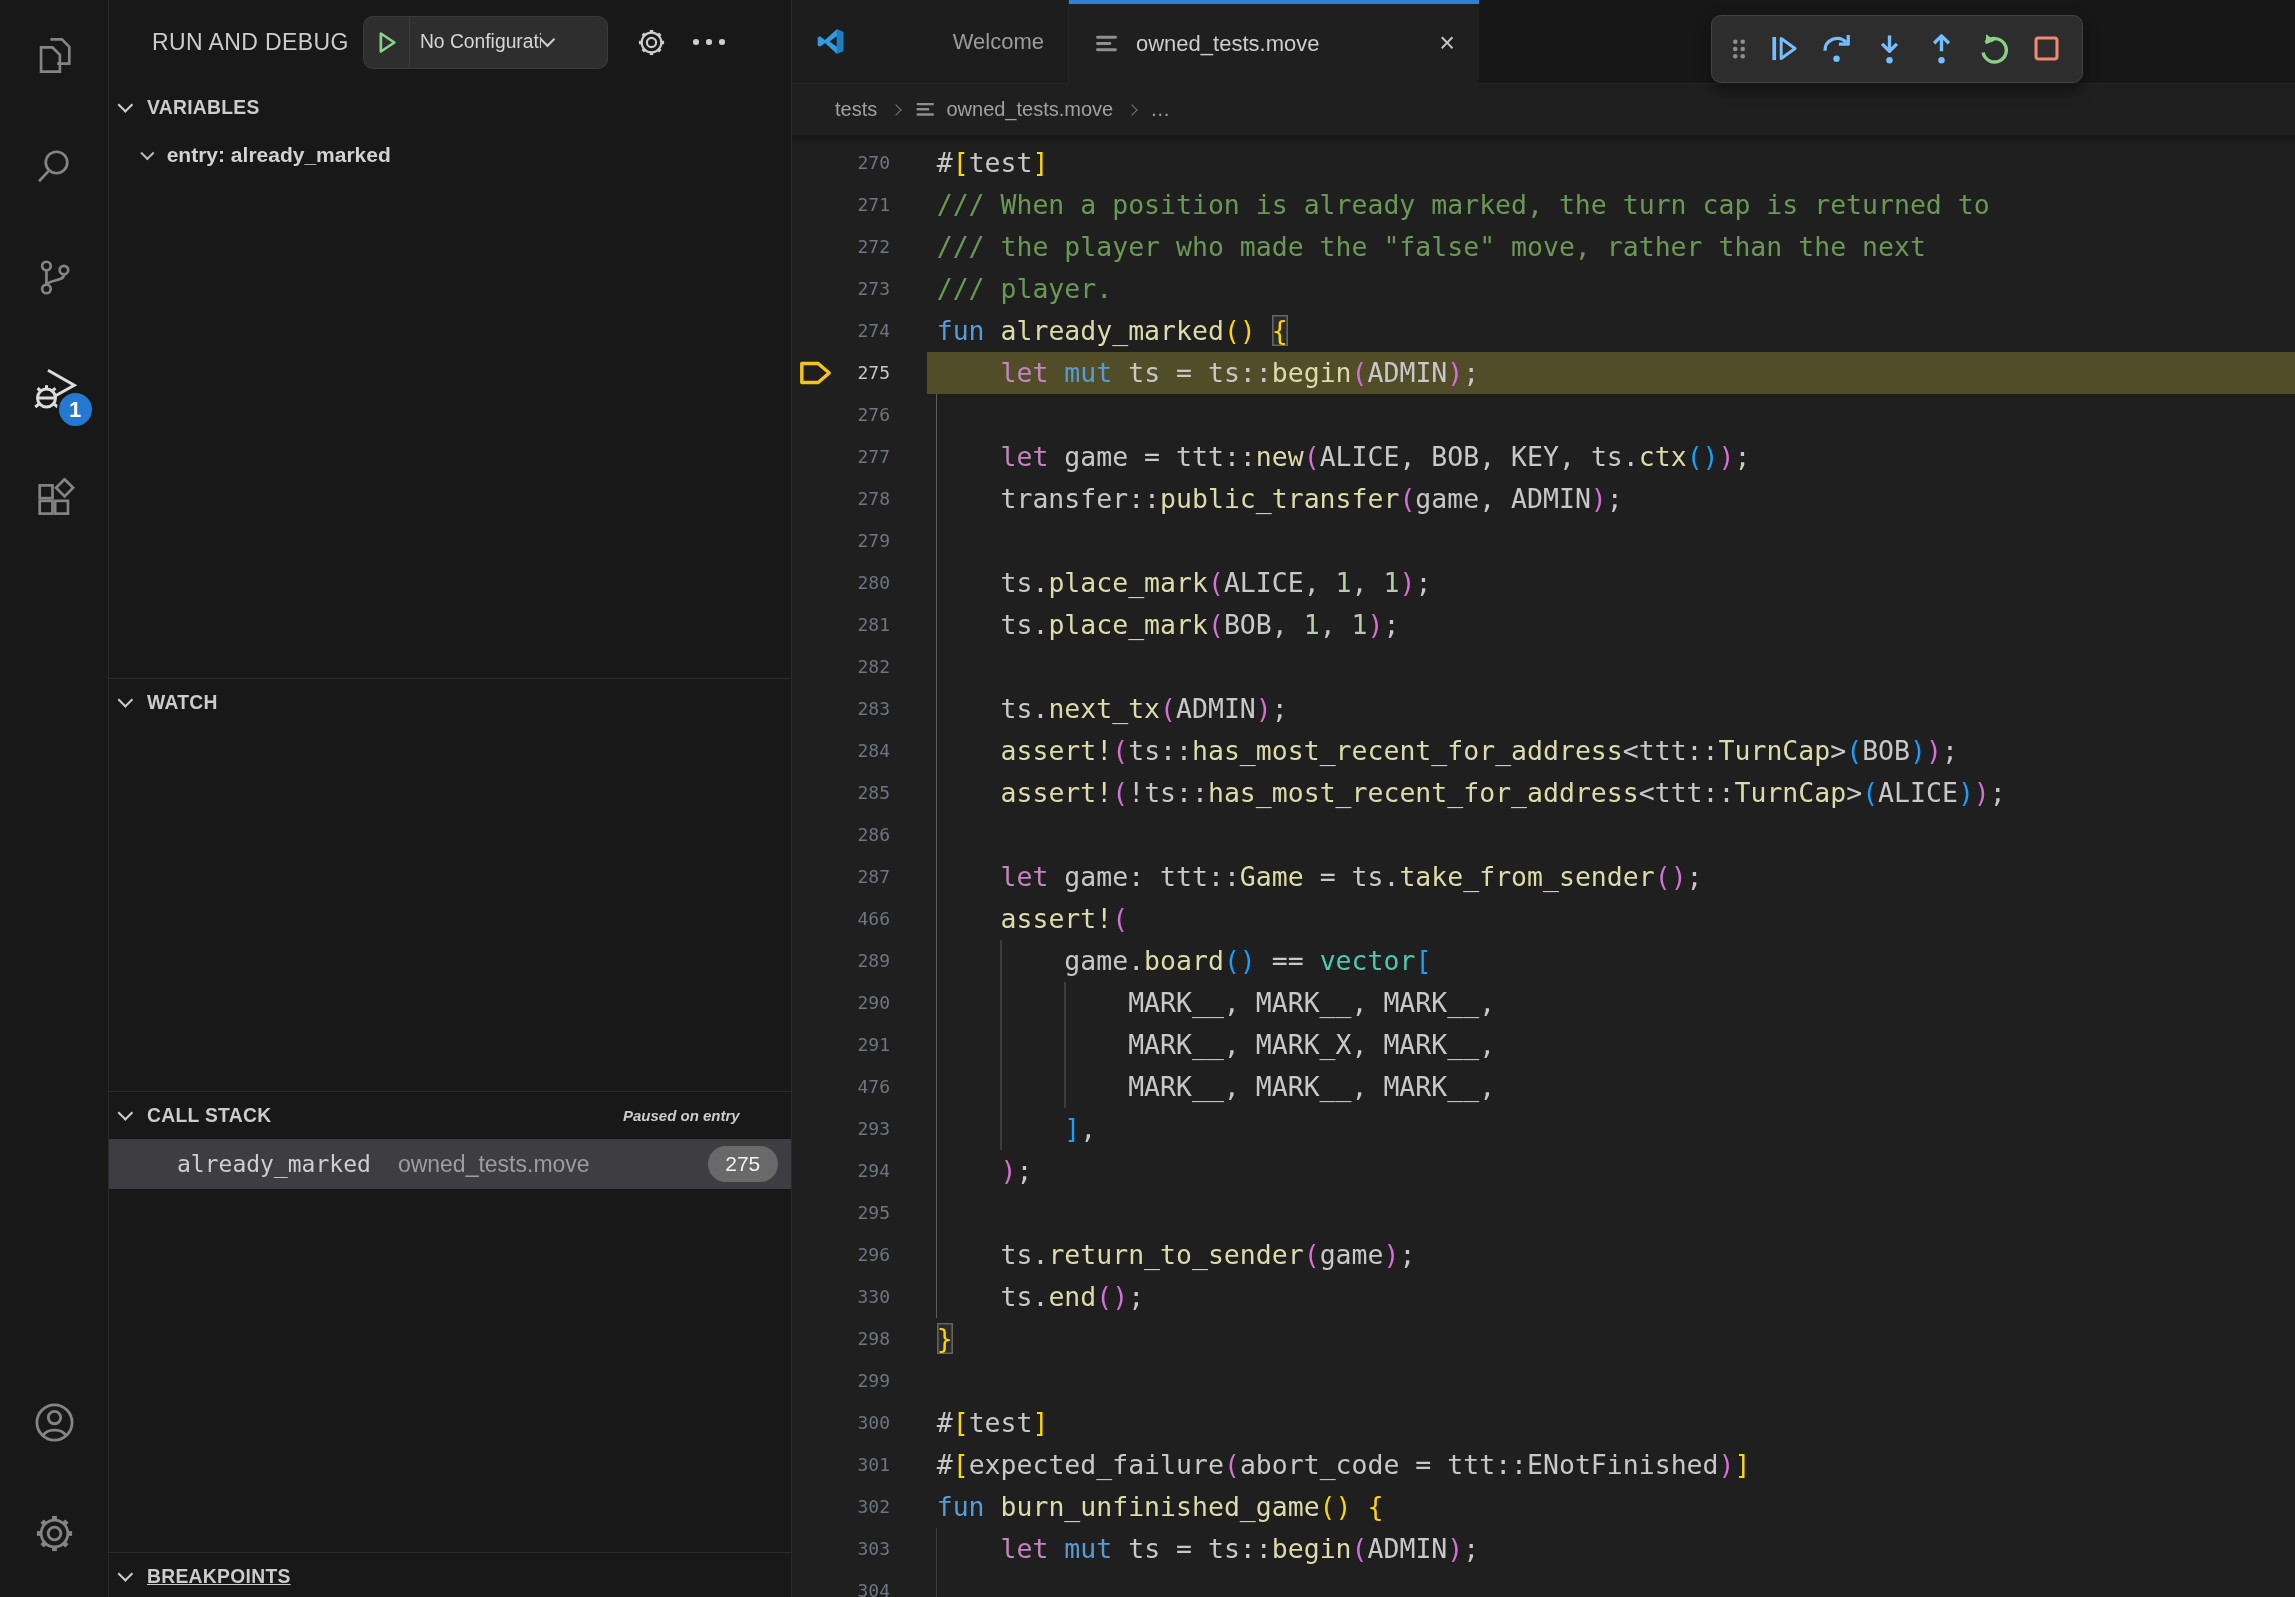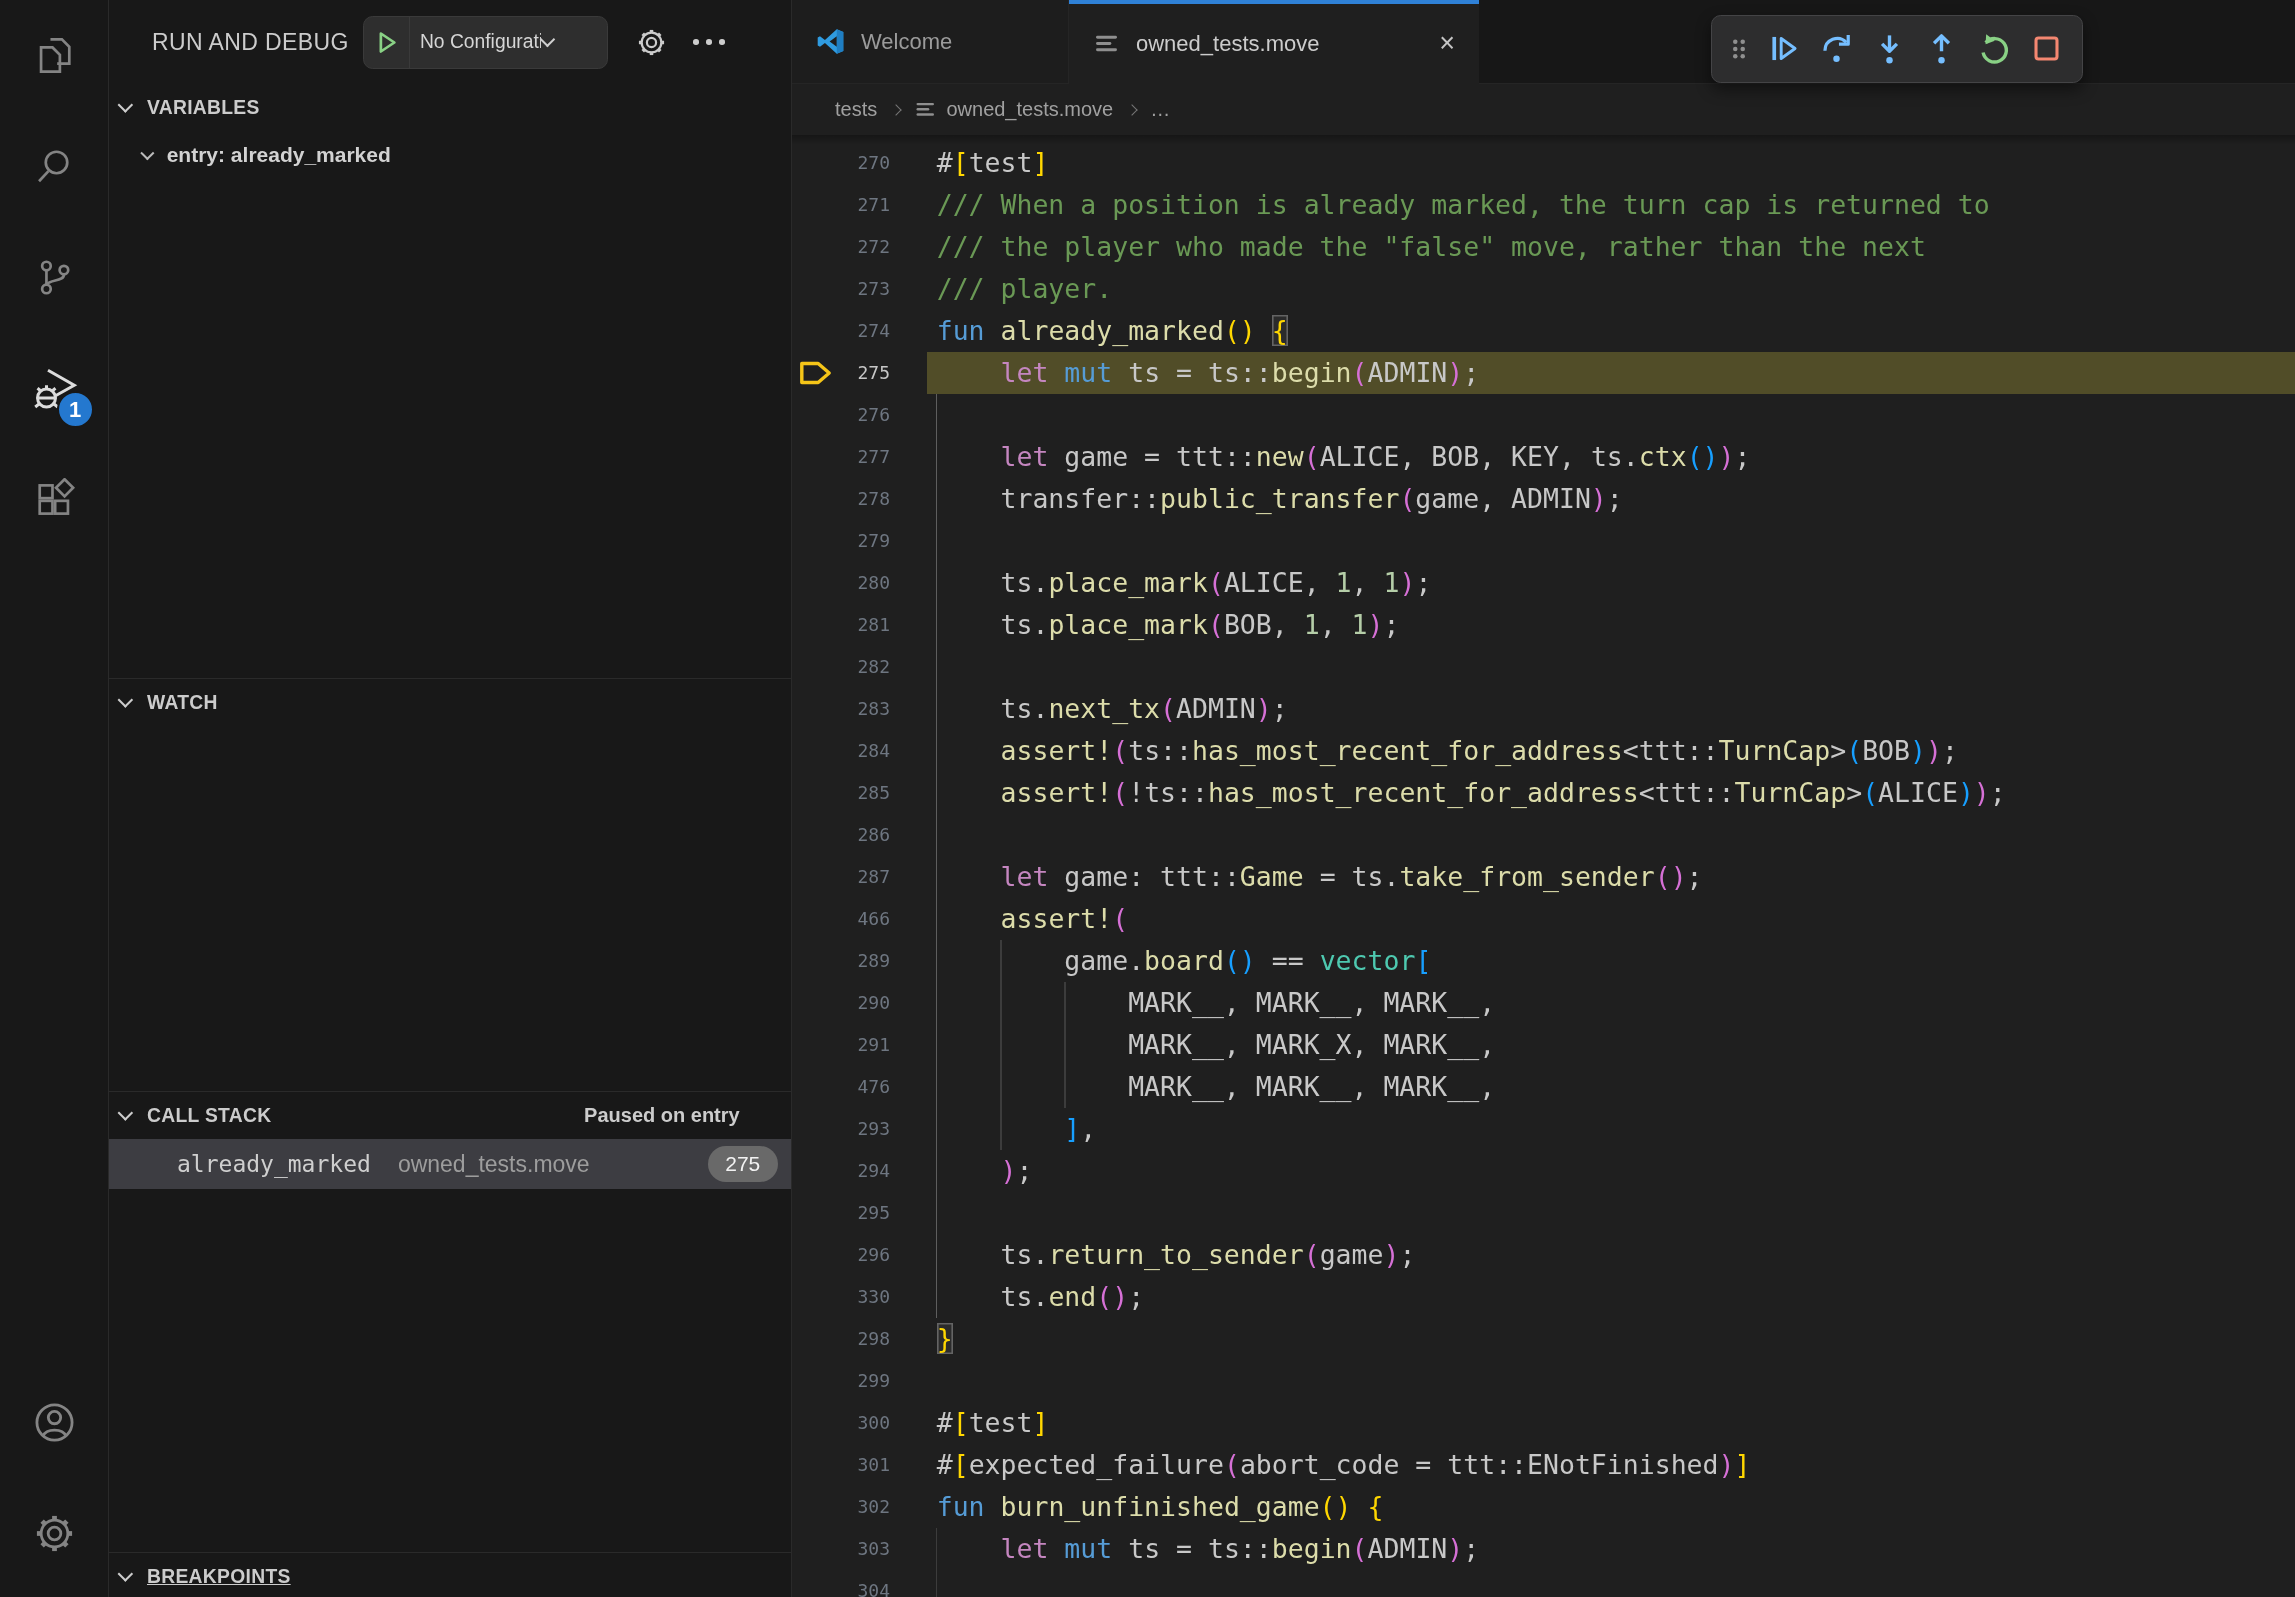--- a/index.html
+++ b/index.html
@@ -41,33 +41,33 @@
   .hdr-dots i { width:5.6px; height:5.6px; border-radius:50%; background:#cccccc; }
   .sb-section { position:absolute; left:0; right:0; }
   .sb-section.bordered { border-top:0.8px solid #2a2a2a; }
   .sec-variables { top:84px; height:594px; }
   .sec-watch { top:678px; height:413px; }
   .sec-callstack { top:1091px; height:461px; }
   .sec-breakpoints { top:1552px; bottom:0;text-decoration:underline; }
   .sec-header { height:47px; display:flex; align-items:center; padding:0 32px 0 13px; }
   .sec-chev { width:10.5px; height:10.5px; border-left:2px solid #cccccc; border-bottom:2px solid #cccccc; transform:rotate(-45deg) translateY(-3.2px); margin-right:14.5px; flex:none; }
   .sec-label { font-size:19.3px; font-weight:700; letter-spacing:0.3px; color:#cccccc; white-space:nowrap; }
-  .sec-status { margin-left:auto; font-size:20px; font-weight:700; color:#cccccc; padding-right:19.3px; }
+  .sec-status { margin-left:auto; font-size:15px; font-weight:700; color:#cccccc; padding-right:19.3px;font-style:italic; }
   .tree-row { height:47px; display:flex; align-items:center; padding-left:35px; cursor:pointer; }
   .tree-chev { width:9.7px; height:9.7px; border-left:2px solid #bbbbbb; border-bottom:2px solid #bbbbbb; transform:rotate(-45deg) translateY(-2.4px); margin-right:13px; flex:none; }
   .tree-label { font-size:21px; font-weight:700; color:#d2d2d2; white-space:nowrap; }
   .frame-row { height:50px; display:flex; align-items:center; background:#3d3d42; padding:0 13px 0 68px; cursor:pointer; }
   .frame-name { font-family:"DejaVu Sans Mono", monospace; font-size:23px; color:#cfcfcf; white-space:nowrap; }
   .frame-file { margin-left:27px; font-size:23px; color:#9d9d9d; white-space:nowrap; }
   .frame-line-badge { margin-left:auto; background:#696969; color:#f2f2f2; font-size:21px; border-radius:22.5px; padding:5.6px 17.7px; }
   
   .editor-col { flex:1; display:flex; flex-direction:column; min-width:0; position:relative; }
   .tab-bar { height:84px; background:#171717; display:flex; flex:none; border-bottom:0.8px solid #252525; position:relative; }
   .tab { display:flex; align-items:center; padding:0 24px; cursor:pointer; position:relative; }
-  .tab.inactive { width:277px; background:#1d1d1d; border-right:0.8px solid #252525; color:#9b9b9b; }
+  .tab.inactive { width:277px; background:#1d1d1d; border-right:0.8px solid #252525; color:#9b9b9b;justify-content:space-between; }
   .tab.active {
     width:410px; background:#1f1f1f; color:#cccccc; z-index:2;
     border-top:4px solid #2f81d7; margin-bottom:-0.8px;
   }
   .tab-label { font-size:22px; margin-left:16px; white-space:nowrap; }
   .tab-close { margin-left:auto; font-size:27px; color:#c5c5c5; line-height:1; cursor:pointer; }
   .debug-toolbar {
     position:absolute; top:14.5px; right:212px; height:68px; z-index:5;
     background:#2d2d2e; border:0.8px solid #444446; border-radius:9.7px;
     display:flex; align-items:center; padding:0 9.7px; gap:1.6px;

